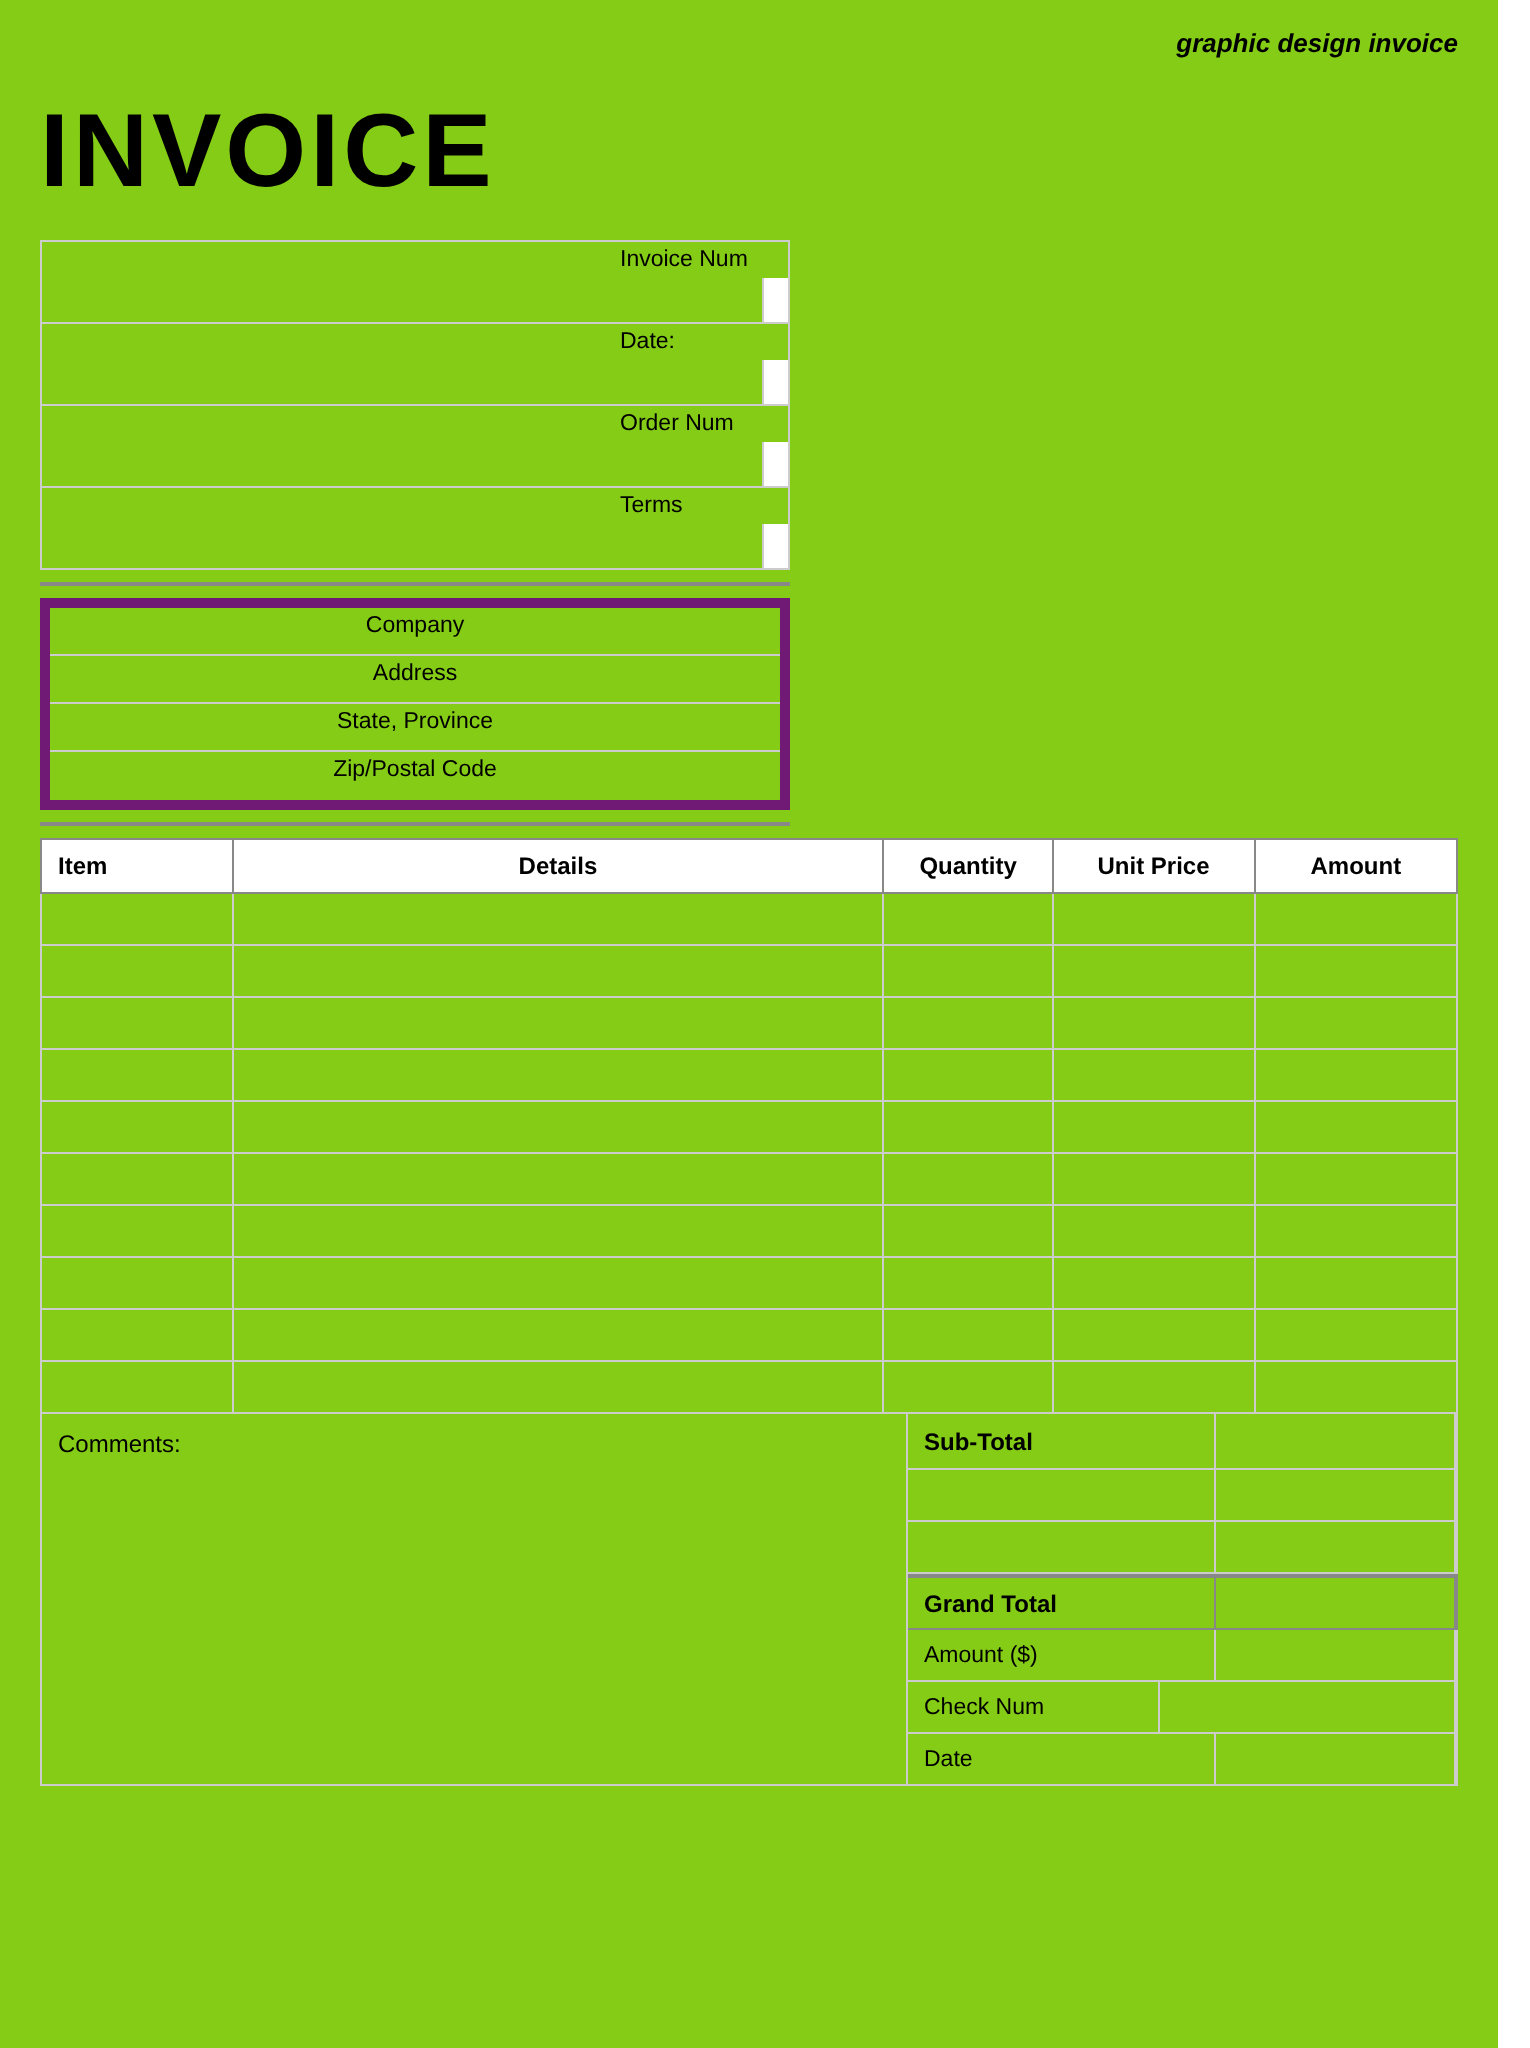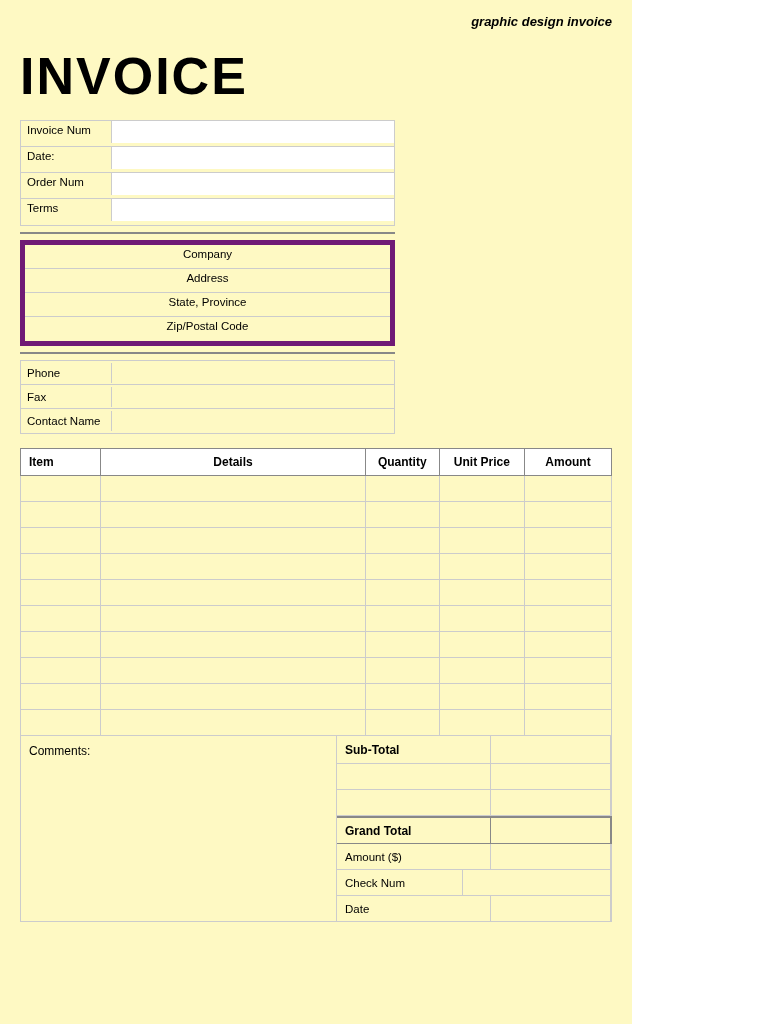--- a/index.html
+++ b/index.html
@@ -12,23 +12,23 @@
       background: #fff;
       font-family: Arial, sans-serif;
       font-size: 12px;
       color: #000;
       width: 765px;
       min-height: 1024px;
       position: relative;
     }
 
     .page {
-      width: 632px;
+      width: 749px;
       min-height: 1024px;
-      background: #fef9c3;
+      background: #84cc16;
       padding: 20px 20px 11px 20px;
       position: relative;
     }
 
     .top-right-label {
       position: absolute;
       top: 14px;
       right: 20px;
       font-style: italic;
       font-weight: bold;
@@ -49,23 +49,24 @@
     }
 
     .info-section {
       border: 1px solid #ccc;
       width: 375px;
       margin-bottom: 0;
     }
 
     .info-row {
       display: flex;
-      align-items: flex-start;
+      align-items: flex-end;
       border-bottom: 1px solid #ccc;
       min-height: 26px;
+      flex-direction: column;
     }
 
     .info-row:last-child {
       border-bottom: none;
     }
 
     .info-label {
       width: 90px;
       padding: 3px 6px;
       font-size: 11.5px;
@@ -203,34 +204,20 @@
 
   <div class="address-section">
     <div class="address-row">Company</div>
     <div class="address-row">Address</div>
     <div class="address-row">State, Province</div>
     <div class="address-row">Zip/Postal Code</div>
   </div>
 
   <hr class="section-divider">
 
-  <div class="contact-section">
-    <div class="contact-row">
-      <div class="contact-label">Phone</div>
-      <div class="contact-value"></div>
-    </div>
-    <div class="contact-row">
-      <div class="contact-label">Fax</div>
-      <div class="contact-value"></div>
-    </div>
-    <div class="contact-row">
-      <div class="contact-label">Contact Name</div>
-      <div class="contact-value"></div>
-    </div>
-  </div>
 
   <table class="invoice-table">
     <thead>
       <tr>
         <th class="col-item left">Item</th>
         <th class="col-details">Details</th>
         <th class="col-qty">Quantity</th>
         <th class="col-price">Unit Price</th>
         <th class="col-amount">Amount</th>
       </tr>

